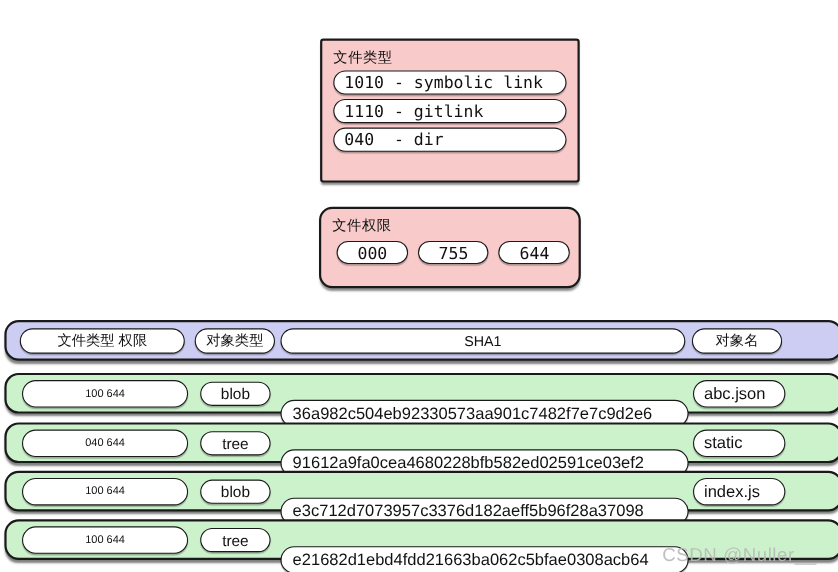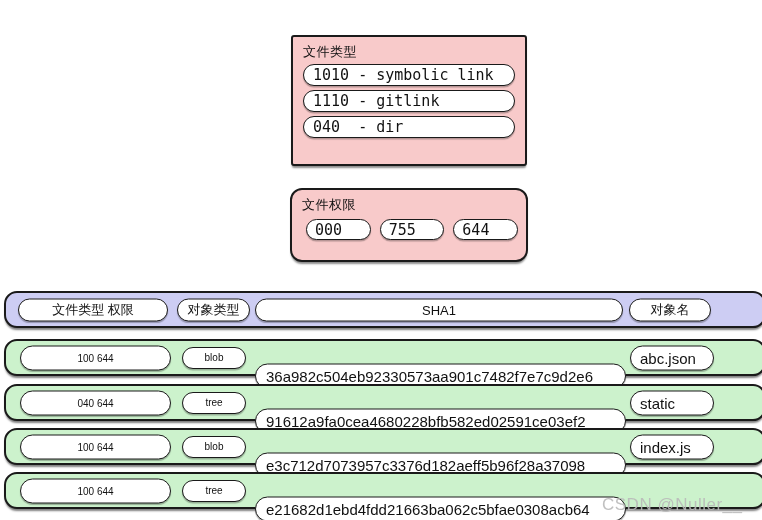--- a/index.html
+++ b/index.html
@@ -31,21 +31,21 @@
   }
   .mono { font-family:"DejaVu Sans Mono", monospace; white-space:pre; }
   .ft-pill {
     width:212px; height:22px; border-radius:14px;
     padding-left:9px; margin:0 0 4px 2px;
     font-size:15px;
   }
   #perm-pills { display:flex; gap:9px; margin:6px 0 0 6px; }
   .perm-pill {
     width:66px; height:21px; border-radius:12px;
-    padding-left:8px; font-size:15px;text-align:right;
+    padding-left:18px; font-size:15px;text-align:right;
   }
   
   .bigrow {
     position:absolute; left:4px; width:762px; height:37px;
     border:2px solid #1a1a1a; border-radius:13px;
     box-sizing:border-box;
     box-shadow:0 3px 2px -1px rgba(0,0,0,0.5);
     padding-left:40px;
   }
   .bigrow.header { background:#cdcdf3; top:291px; }
@@ -53,21 +53,21 @@
   #row-0 { top:339px; } #row-1 { top:384px; } #row-2 { top:428px; } #row-3 { top:472px; }
   .cell { position:absolute; top:50%; transform:translateY(-50%); border-radius:13px; }
   .center { justify-content:center; }
   
   .h-mode { left:12px;  width:150px; height:23px; font-size:13px; }
   .h-type { left:171px; width:73px;  height:23px; font-size:13px; }
   .h-sha  { left:249px; width:368px; height:23px; font-size:13px; }
   .h-name { left:623px; width:82px;  height:23px; font-size:13px; }
   
   .c-mode { left:14px;  width:151px; height:25px; font-size:10px; }
-  .c-type { left:176px; width:64px;  height:22px; font-size:10px; }
+  .c-type { left:176px; width:64px;  height:22px; font-size:14px; }
   .c-sha  { left:249px; width:371px; height:25px; font-size:15px; padding-left:10px;margin-top:18px; }
   .c-name { left:624px; width:84px;  height:25px; font-size:15px; padding-left:9px; }
   
   #watermark {
     position:absolute; left:602px; top:495px;
     font-size:17px; letter-spacing:0.5px;
     color:rgba(185,185,185,0.9);
     z-index:10;
     white-space:nowrap;
   }

